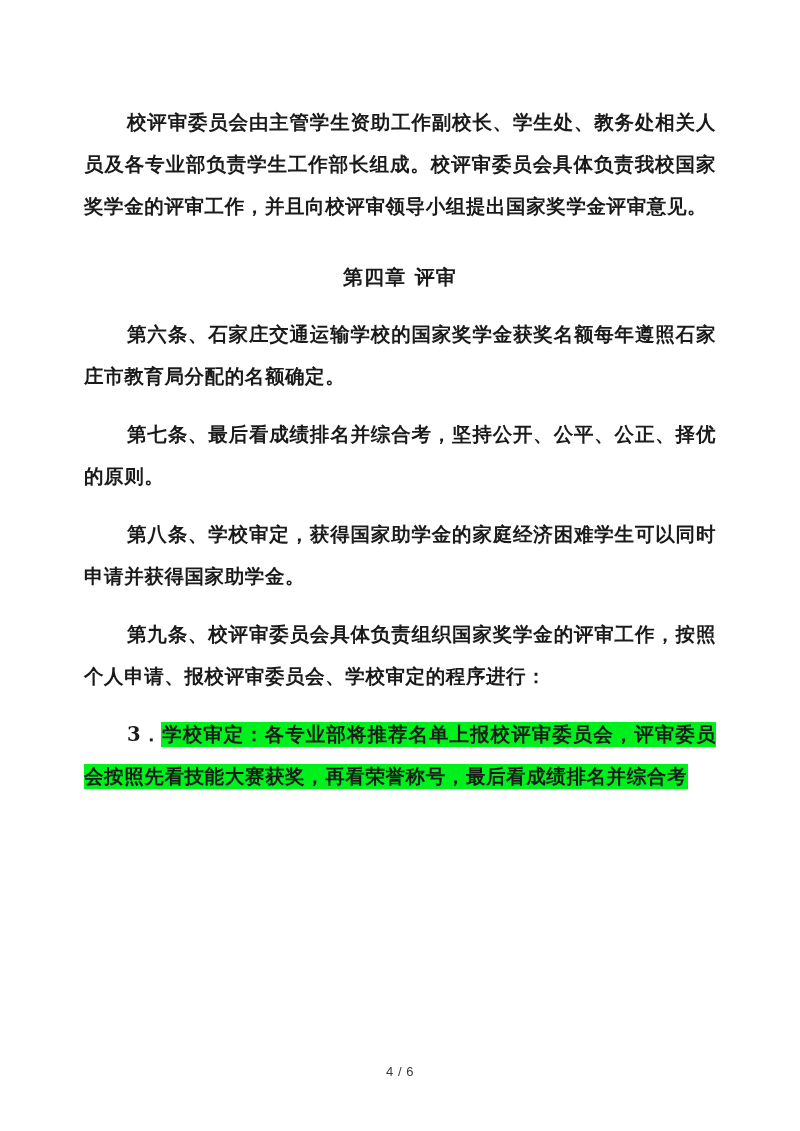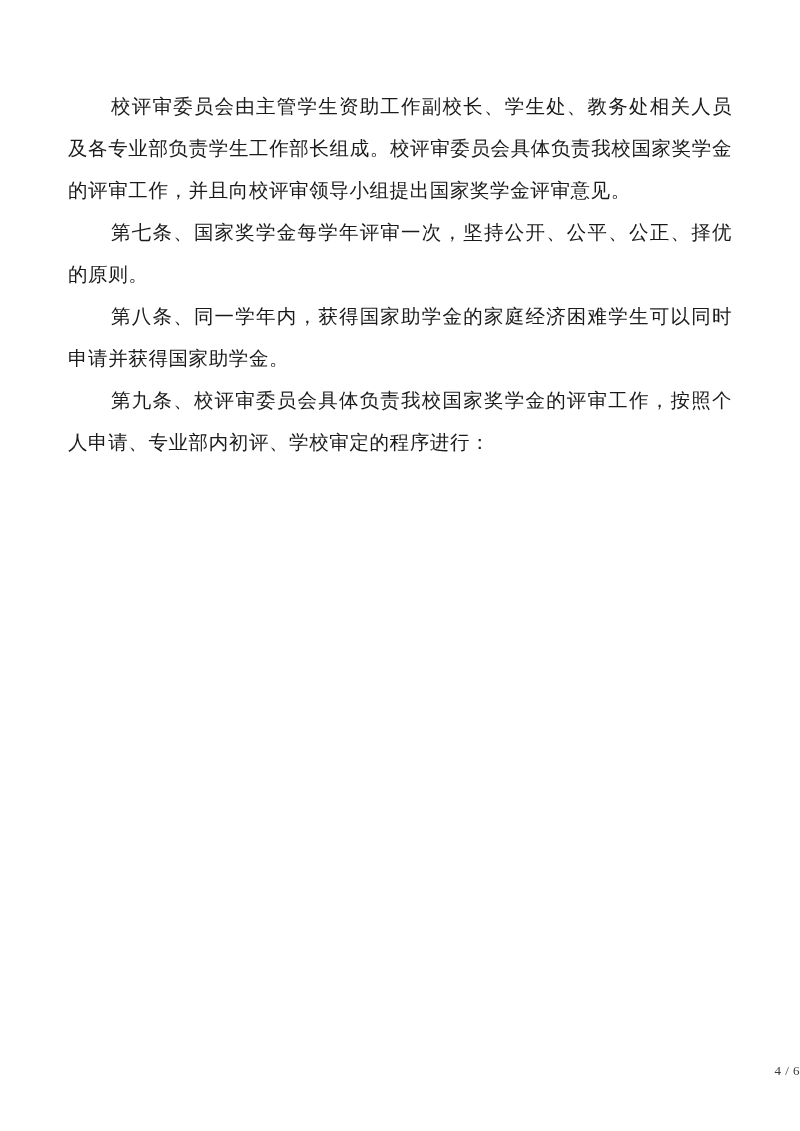--- a/index.html
+++ b/index.html
@@ -21,21 +21,22 @@
     left: 68px;
     top: 86px;
     width: 664px;
   }
   .para {
     font-size: 19.5px;
     line-height: 42px;
     letter-spacing: 0.6px;
     text-align: justify;
     text-justify: inter-ideograph;
-    margin: 0;
+    margin: 16px;
+    font-weight: bold;
   }
   .indent {
     text-indent: 43px;
   }
   .chapter {
     font-size: 20px;
     line-height: 42px;
     text-align: center;
     font-weight: bold;
     letter-spacing: 1.2px;
@@ -47,46 +48,49 @@
     box-shadow: 0 0 0 1px #00f01e;
   }
   .list-item {
     text-indent: 43px;
   }
   .footer {
     position: absolute;
     left: 0;
     right: 0;
     bottom: 52px;
-    text-align: right;
+    text-align: center;
     font-size: 13px;
     color: #3a3a3a;
-    font-family: Liberation Serif, serif;
+    font-family: Liberation Sans, sans-serif;
     letter-spacing: 0.5px;
   }
 </style>
 </head>
 <body>
 
 <div class="page">
 
   <div class="content">
 
     <p class="para indent">校评审委员会由主管学生资助工作副校长、学生处、教务处相关人员及各专业部负责学生工作部长组成。校评审委员会具体负责我校国家奖学金的评审工作，并且向校评审领导小组提出国家奖学金评审意见。</p>
 
+    <div class="chapter">第四章  评审</div>
 
+    <p class="para indent">第六条、石家庄交通运输学校的国家奖学金获奖名额每年遵照石家庄市教育局分配的名额确定。</p>
 
-    <p class="para indent">第七条、国家奖学金每学年评审一次，坚持公开、公平、公正、择优的原则。</p>
+    <p class="para indent">第七条、最后看成绩排名并综合考，坚持公开、公平、公正、择优的原则。</p>
 
-    <p class="para indent">第八条、同一学年内，获得国家助学金的家庭经济困难学生可以同时申请并获得国家助学金。</p>
+    <p class="para indent">第八条、学校审定，获得国家助学金的家庭经济困难学生可以同时申请并获得国家助学金。</p>
 
-    <p class="para indent">第九条、校评审委员会具体负责我校国家奖学金的评审工作，按照个人申请、专业部内初评、学校审定的程序进行：</p>
+    <p class="para indent">第九条、校评审委员会具体负责组织国家奖学金的评审工作，按照个人申请、报校评审委员会、学校审定的程序进行：</p>
 
 
 
+    <p class="para list-item"><span>3．</span><span class="hl-block">学校审定：各专业部将推荐名单上报校评审委员会，评审委员会按照先看技能大赛获奖，再看荣誉称号，最后看成绩排名并综合考</span></p>
 
   </div>
 
   <div class="footer">
     <span>4 / 6</span>
   </div>
 
 </div>
 
 </body></html>

